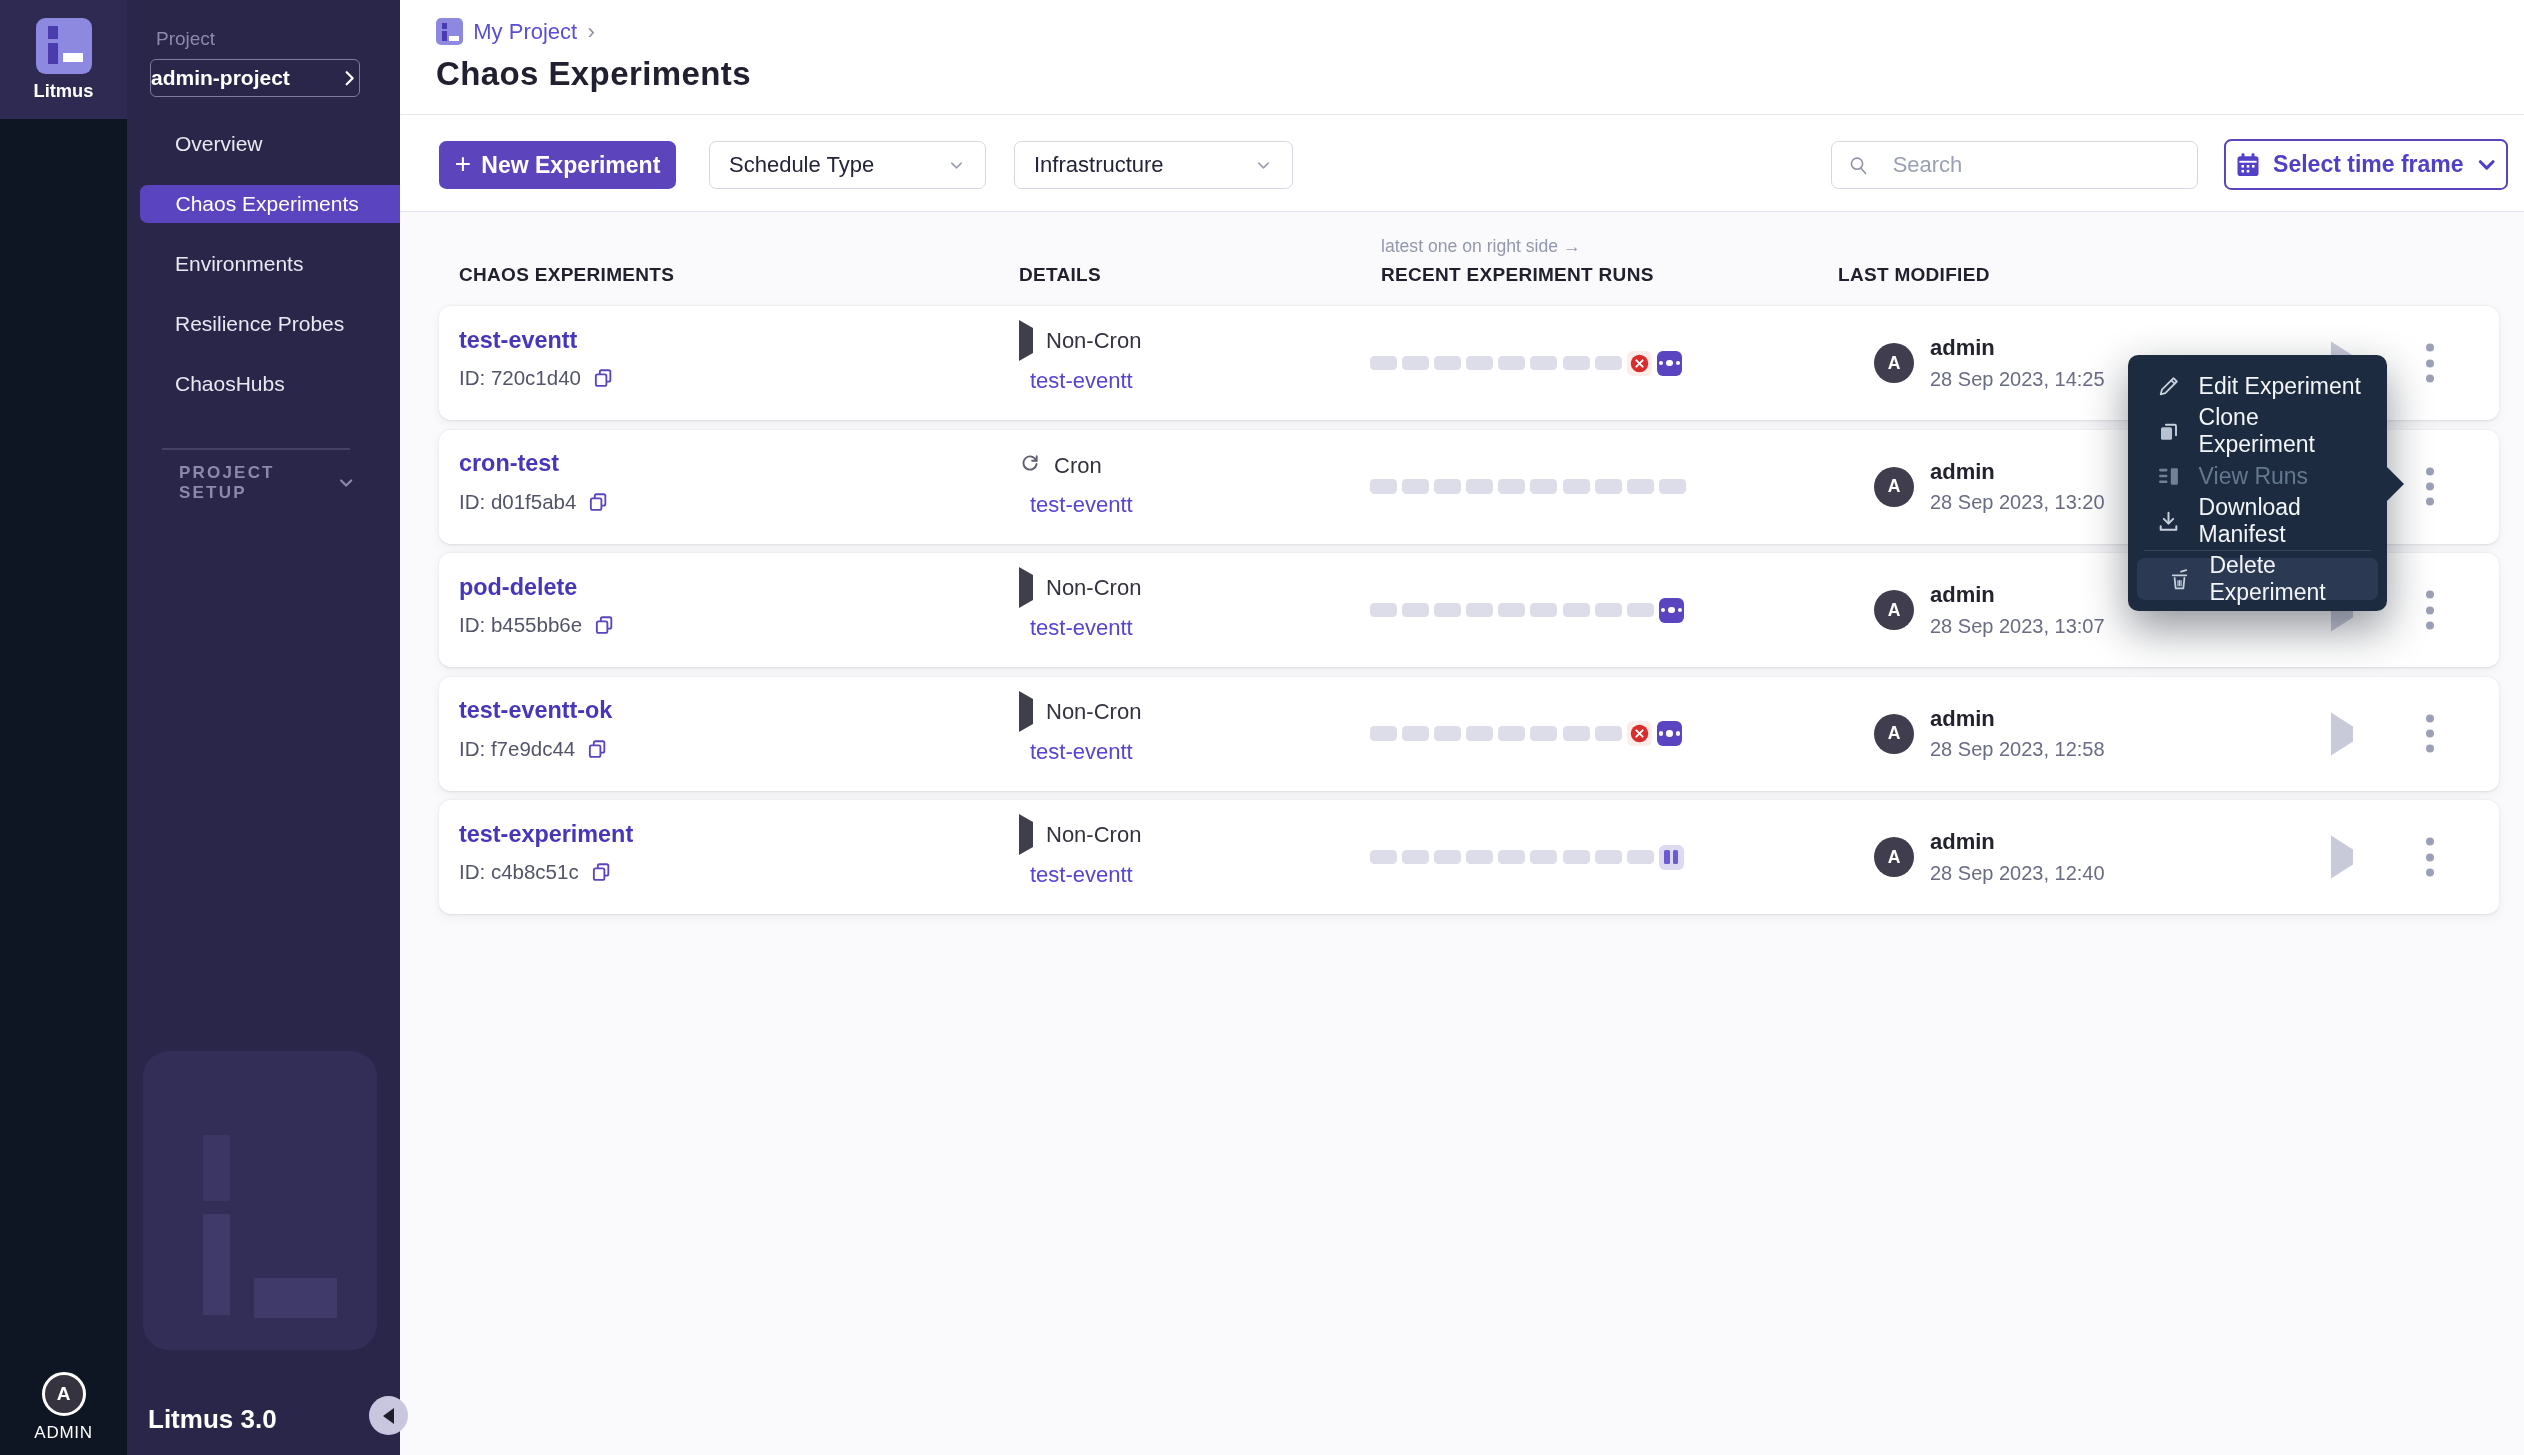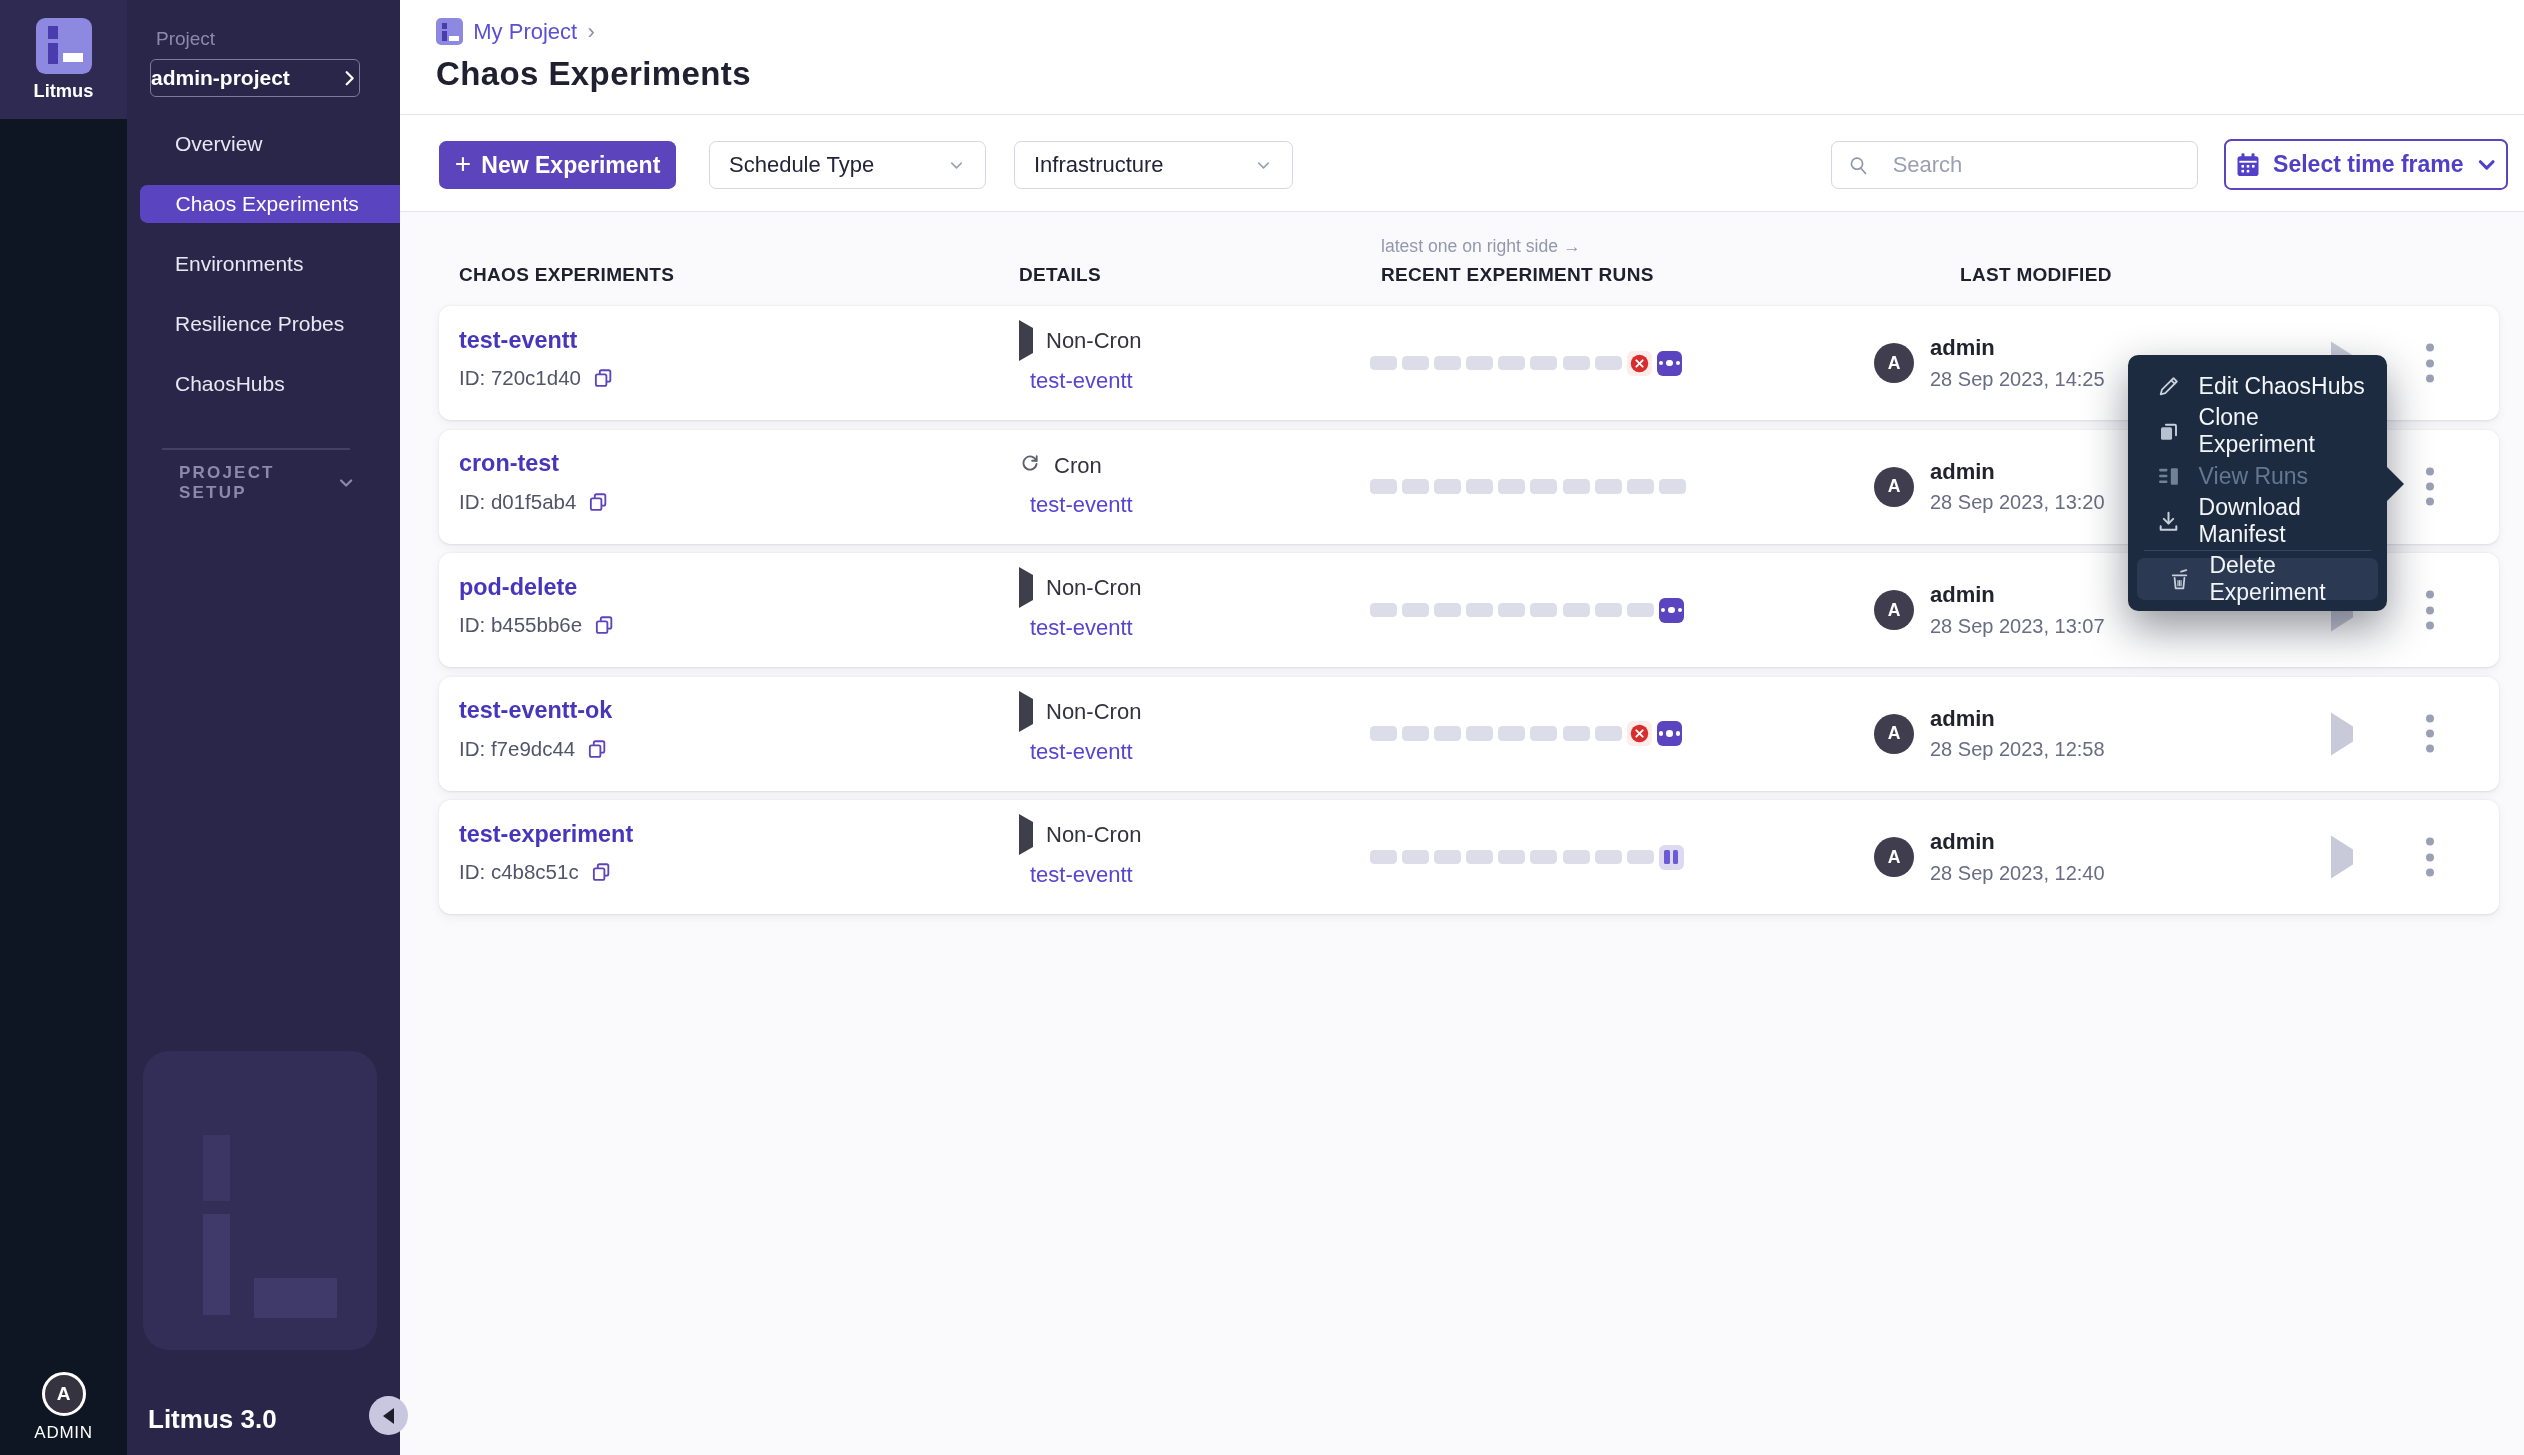--- a/index.html
+++ b/index.html
@@ -70,21 +70,21 @@
   .search-box input::placeholder { color:#9aa0b2; }
   .btn-timeframe { position:absolute; left:1825px; top:24px; width:284px; height:51px; background:#fff; border:2.2px solid #5b44bc;
                    border-radius:7.3px; color:#5040c8; font-weight:bold; font-size:23px; display:flex; align-items:center;
                    justify-content:center; gap:11px; cursor:pointer; font-family:"Liberation Sans",sans-serif;text-align:center; }
 
   
   .table-area { position:absolute; left:40px; top:214px; width:2060px; }
   .runs-note { position:absolute; left:942px; top:22px; font-size:17.6px; color:#9398ae; }
   .thead { position:absolute; top:50px; width:100%; height:22px; font-weight:bold; font-size:19px; color:#20202f; letter-spacing:0.3px; }
   .thead span { position:absolute; top:0; }
-  .th-0 { left:20px; } .th-1 { left:580px; } .th-2 { left:942px; } .th-3 { left:1521px;text-align:center; }
+  .th-0 { left:20px; } .th-1 { left:580px; } .th-2 { left:942px; } .th-3 { left:1399px;text-align:center; }
   .rows { position:absolute; left:0; top:92px; width:100%; display:flex; flex-direction:column; gap:9.5px; }
   .card { position:relative; height:114px; background:#fff; border-radius:11.7px;
           box-shadow:0 0.7px 2.2px rgba(40,41,61,.10), 0 3.7px 10.3px rgba(40,41,61,.05); }
   .exp-name { position:absolute; left:20px; top:20.5px; font-size:23.4px; font-weight:bold; color:#4636bb; cursor:pointer; }
   .exp-id { position:absolute; left:20px; top:60px; font-size:20.5px; color:#53546a; display:flex; align-items:center; gap:11px; }
   .copy-icon { cursor:pointer; display:flex; }
   .sched { position:absolute; left:580px; top:22px; font-size:22px; color:#33333f; display:flex; align-items:center; gap:13px; }
   .play-glyph { width:0; height:0; border-top:8.8px solid transparent; border-bottom:8.8px solid transparent; border-left:14px solid #3f3f4c; }
   .exp-link { position:absolute; left:591px; top:62px; font-size:22px; color:#5545d2; cursor:pointer; }
   .runs { position:absolute; left:931px; top:0; height:100%; width:322px; display:flex; align-items:center; gap:5.1px; }
@@ -486,21 +486,21 @@
     </div>
   </div>
 
   <div class="context-menu">
     <span class="caret"></span>
     <div class="menu-item">
       <svg width="25" height="25" viewBox="0 0 24 24" fill="none" stroke="#c7d1dd" stroke-width="1.7" stroke-linecap="round" stroke-linejoin="round">
           <path d="M4.5 19.5l1.2-4.4L16.8 4l3.2 3.2L8.9 18.3l-4.4 1.2z"></path>
           <path d="M14.7 6.1l3.2 3.2"></path>
         </svg>
-      <span>Edit ChaosHubs</span>
+      <span>Edit Experiment</span>
     </div>
     <div class="menu-item">
       <svg width="25" height="25" viewBox="0 0 24 24">
           <path d="M9.5 5.5h8.5a1.2 1.2 0 0 1 1.2 1.2v9" fill="none" stroke="#c7d1dd" stroke-width="1.8" stroke-linecap="round"></path>
           <rect x="4.8" y="8" width="10.6" height="12" rx="1.6" fill="#b6c2d1"></rect>
         </svg>
       <span>Clone Experiment</span>
     </div>
     <div class="menu-item disabled">
       <svg width="25" height="25" viewBox="0 0 24 24" fill="#718296">

